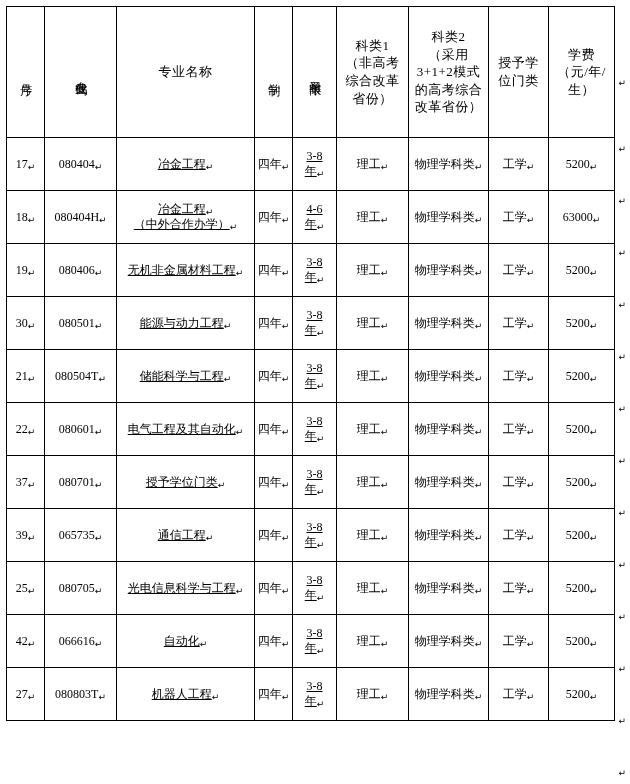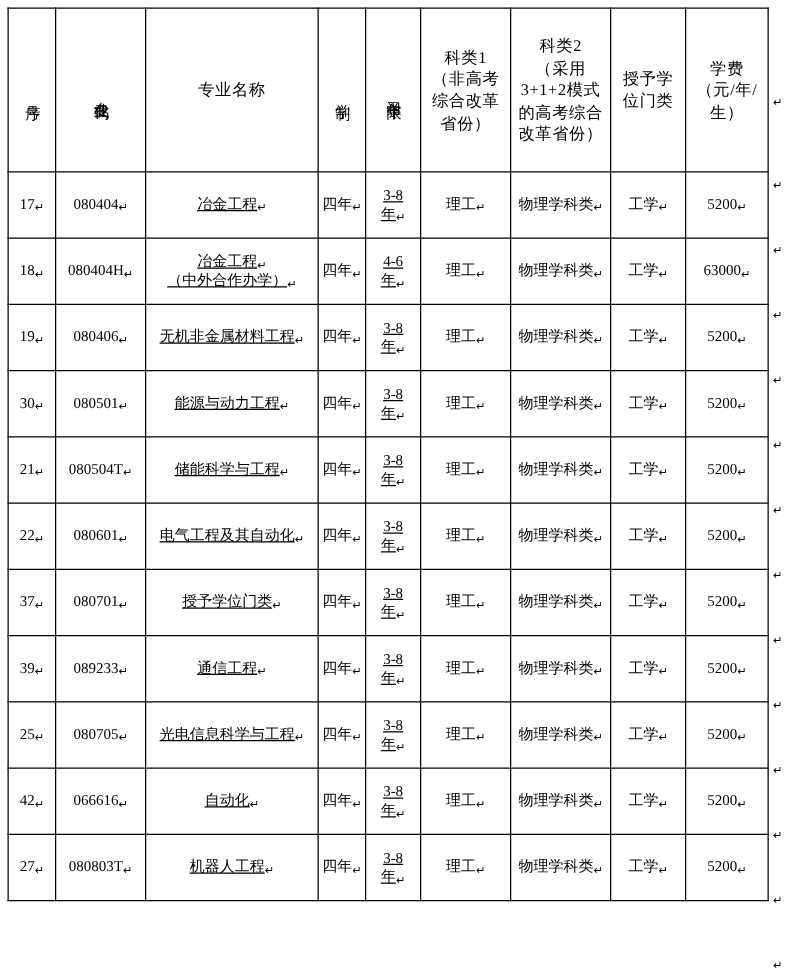--- a/index.html
+++ b/index.html
@@ -220,21 +220,21 @@
           <td><span>四年</span><span class="mark">↵</span></td>
           <td class="years-cell"><span>3-8
 年</span><span class="mark">↵</span></td>
           <td><span>理工</span><span class="mark">↵</span></td>
           <td><span>物理学科类</span><span class="mark">↵</span></td>
           <td><span>工学</span><span class="mark">↵</span></td>
           <td><span>5200</span><span class="mark">↵</span></td>
         </tr>
         <tr>
           <td><span>39</span><span class="mark">↵</span></td>
-          <td><span>089233</span><span class="mark">↵</span></td>
+          <td><span>065735</span><span class="mark">↵</span></td>
           <td class="name-cell"><span>通信工程</span><span class="mark">↵</span></td>
           <td><span>四年</span><span class="mark">↵</span></td>
           <td class="years-cell"><span>3-8
 年</span><span class="mark">↵</span></td>
           <td><span>理工</span><span class="mark">↵</span></td>
           <td><span>物理学科类</span><span class="mark">↵</span></td>
           <td><span>工学</span><span class="mark">↵</span></td>
           <td><span>5200</span><span class="mark">↵</span></td>
         </tr>
         <tr>

